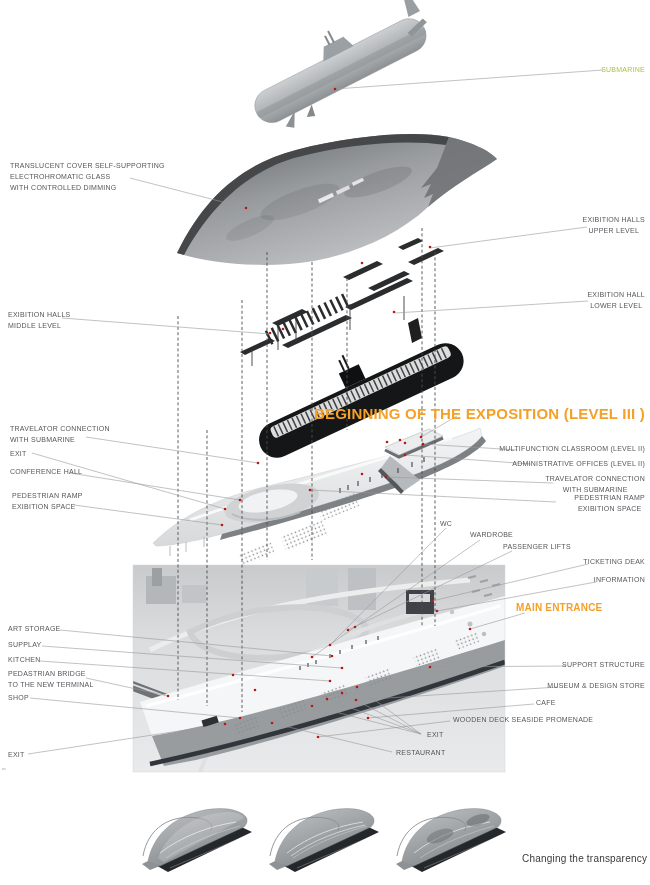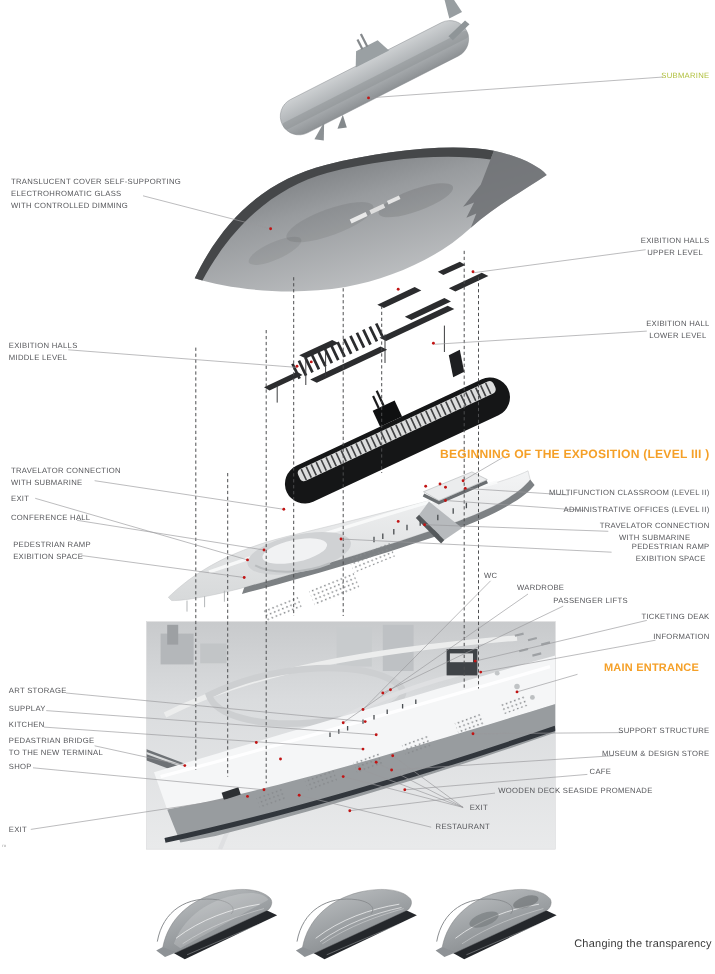--- a/index.html
+++ b/index.html
@@ -3,21 +3,21 @@
 <meta charset="utf-8">
 <style>
   html,body{margin:0;padding:0;background:#fff;}
   .canvas{position:relative;width:650px;height:885px;background:#fff;overflow:hidden;
           font-family:"Liberation Sans",sans-serif;}
   .scene{position:absolute;left:0;top:0;}
   .lbl{position:absolute;font-size:7px;line-height:11px;letter-spacing:.25px;
        color:var(--label-gray,#55565A);white-space:pre-line;}
   .r{text-align:right;}
   .c{text-align:center;}
-  .accent{color:var(--accent-orange,#F5A028);font-weight:bold;font-size:11px;line-height:11px;letter-spacing:.2px;}
+  .accent{color:var(--accent-orange,#F5A028);font-weight:bold;font-size:15px;line-height:11px;letter-spacing:.2px;}
   .accent.big{font-size:10px;}
   .yg{color:var(--accent-yellow-green,#AFBF3B);}
   .caption{position:absolute;font-size:10px;color:#3a3a3a;letter-spacing:.2px;}
   .pagemark{position:absolute;font-size:4px;color:#9a9a9a;}
 </style>
 </head>
 <body>
 
 <div class="canvas">
 
@@ -355,21 +355,21 @@
 <div class="lbl r" style="right:5px;top:458px">ADMINISTRATIVE OFFICES (LEVEL II)</div>
 <div class="lbl c" style="right:5px;top:473px">TRAVELATOR CONNECTION
 WITH SUBMARINE</div>
 <div class="lbl c" style="right:5px;top:492px">PEDESTRIAN RAMP
 EXIBITION SPACE</div>
 <div class="lbl" style="left:440px;top:518px">WC</div>
 <div class="lbl" style="left:470px;top:529px">WARDROBE</div>
 <div class="lbl" style="left:503px;top:541px">PASSENGER LIFTS</div>
 <div class="lbl r" style="right:5px;top:556px">TICKETING DEAK</div>
 <div class="lbl r" style="right:5px;top:574px">INFORMATION</div>
-<div class="lbl accent big" style="left:549px;top:602px">MAIN ENTRANCE</div>
+<div class="lbl accent big" style="left:516px;top:602px">MAIN ENTRANCE</div>
 <div class="lbl" style="left:8px;top:623px">ART STORAGE</div>
 <div class="lbl" style="left:8px;top:639px">SUPPLAY</div>
 <div class="lbl" style="left:8px;top:654px">KITCHEN</div>
 <div class="lbl" style="left:8px;top:668px">PEDASTRIAN BRIDGE
 TO THE NEW TERMINAL</div>
 <div class="lbl" style="left:8px;top:692px">SHOP</div>
 <div class="lbl" style="left:8px;top:749px">EXIT</div>
 <div class="lbl r" style="right:5px;top:659px">SUPPORT STRUCTURE</div>
 <div class="lbl r" style="right:5px;top:680px">MUSEUM &amp; DESIGN STORE</div>
 <div class="lbl" style="left:536px;top:697px">CAFE</div>

